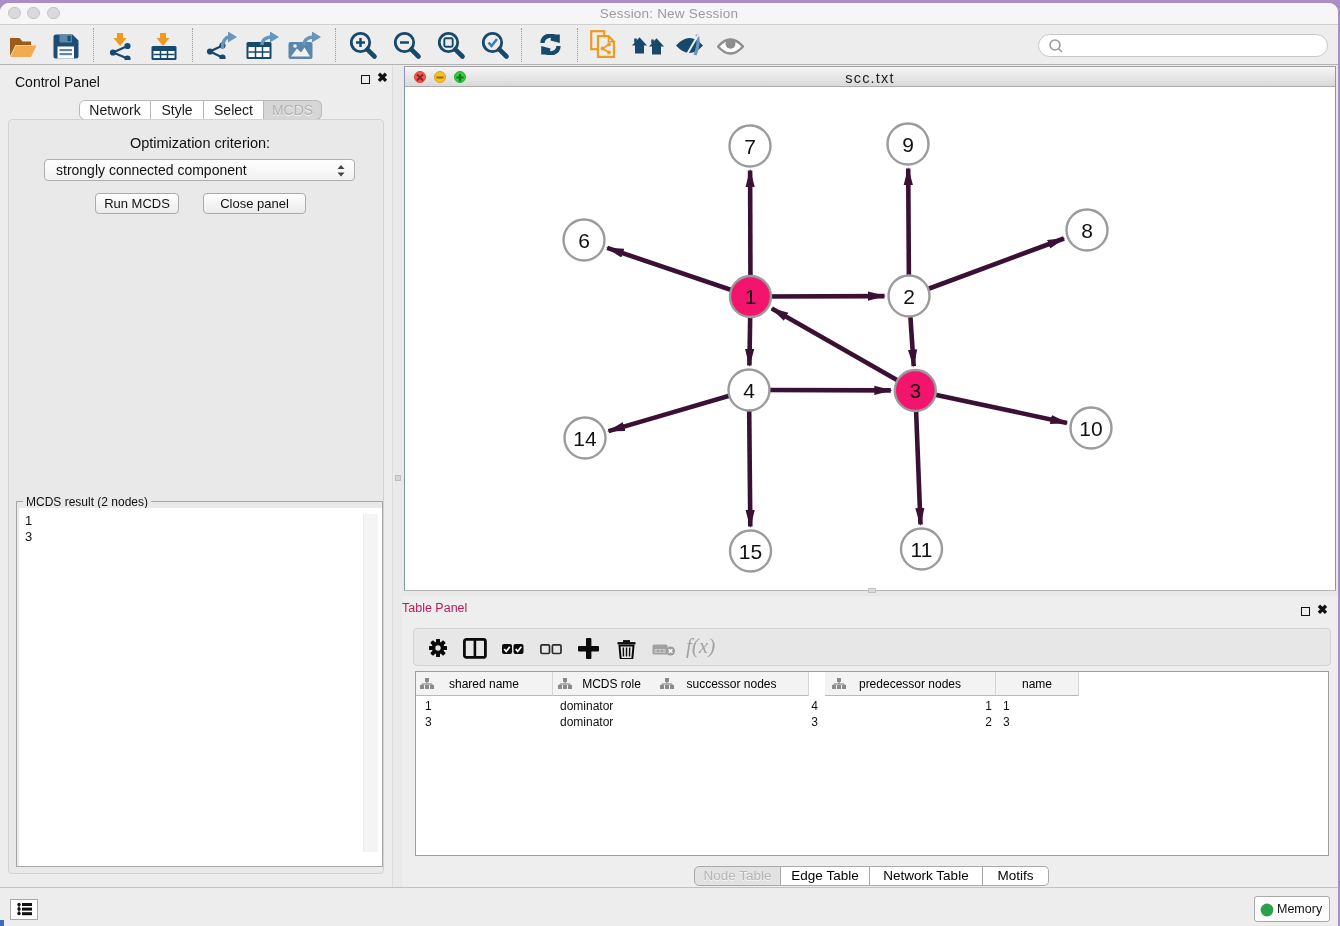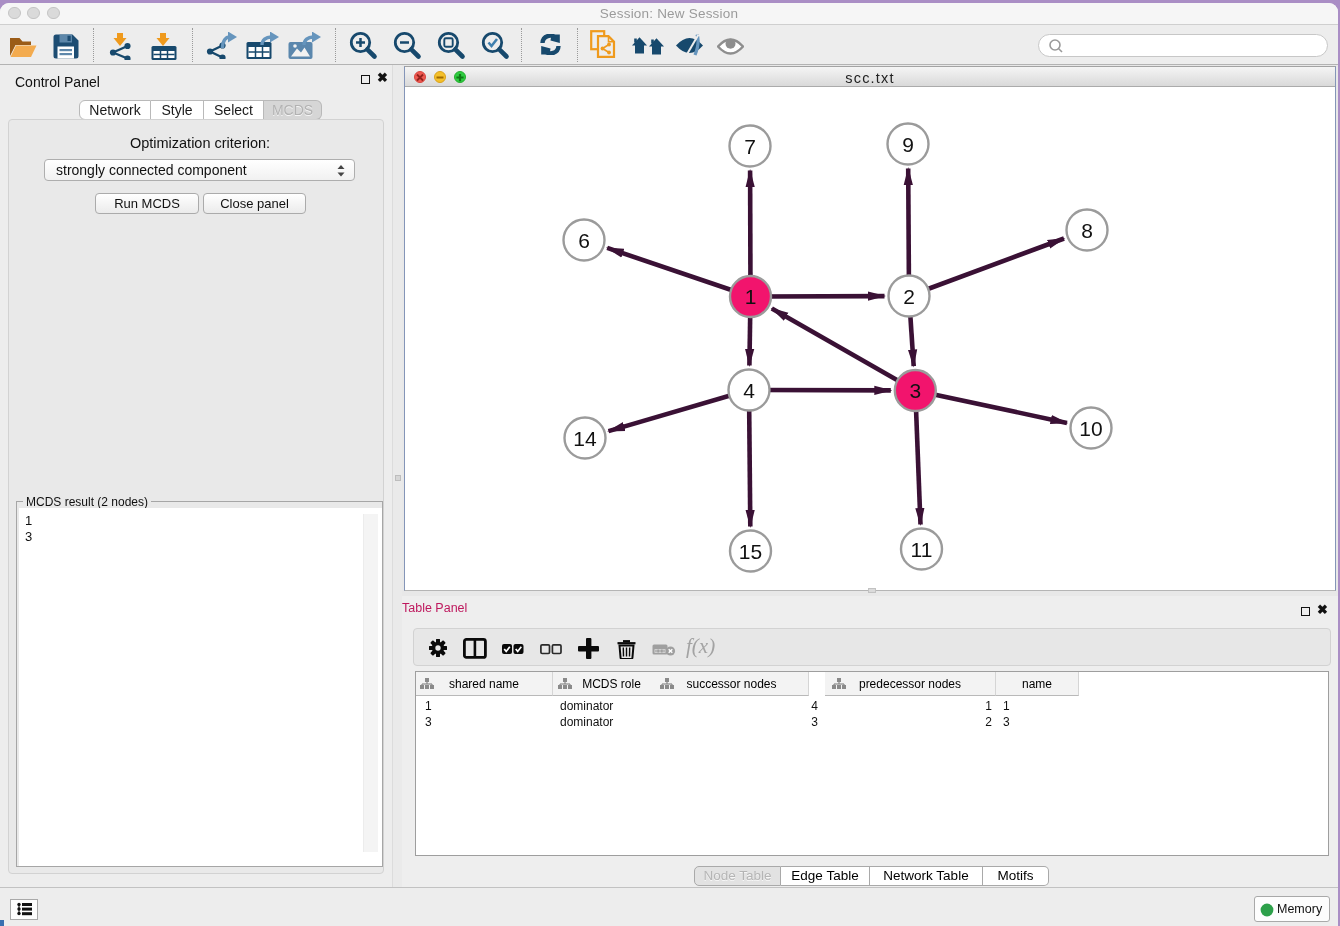--- a/index.html
+++ b/index.html
@@ -238,21 +238,21 @@
     <div class="tab" style="left:204px; width:60px; border-left:none;">Select</div>
     <div class="tab" style="left:264px; width:58px; border-left:none; border-radius:0 6px 6px 0; background:#d6d6d6; color:#b2b2b2; text-shadow:0 1px 0 #f5f5f5;">MCDS</div>
     <div id="cp-content"></div>
     <div id="optlabel">Optimization criterion:</div>
     <div id="combo">strongly connected component
       <svg width="12" height="16" style="position:absolute;right:7px;top:2.5px">
         <path d="M2.5,6 L6,2 L9.5,6 Z" fill="#444"></path>
         <path d="M2.5,9.5 L6,13.5 L9.5,9.5 Z" fill="#444"></path>
       </svg>
     </div>
-    <div class="btn" style="left:95px; width:104px;">Run MCDS</div>
+    <div class="btn" style="left:95px; width:84px;">Run MCDS</div>
     <div class="btn" style="left:203px; width:103px;">Close panel</div>
     <div id="fieldset">
       <div id="fieldlegend">MCDS result (2 nodes)</div>
       <div id="fieldwhite">1<br>3
         <div id="scrollstrip"></div>
       </div>
     </div>
   </div>
 
   <div id="vsplit">

